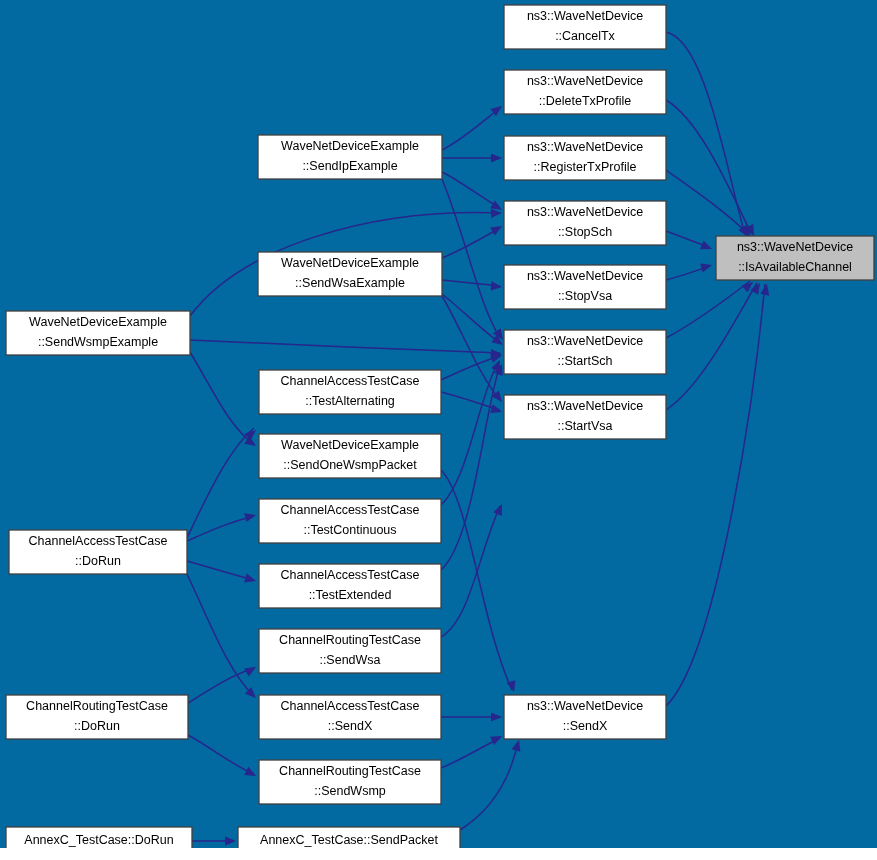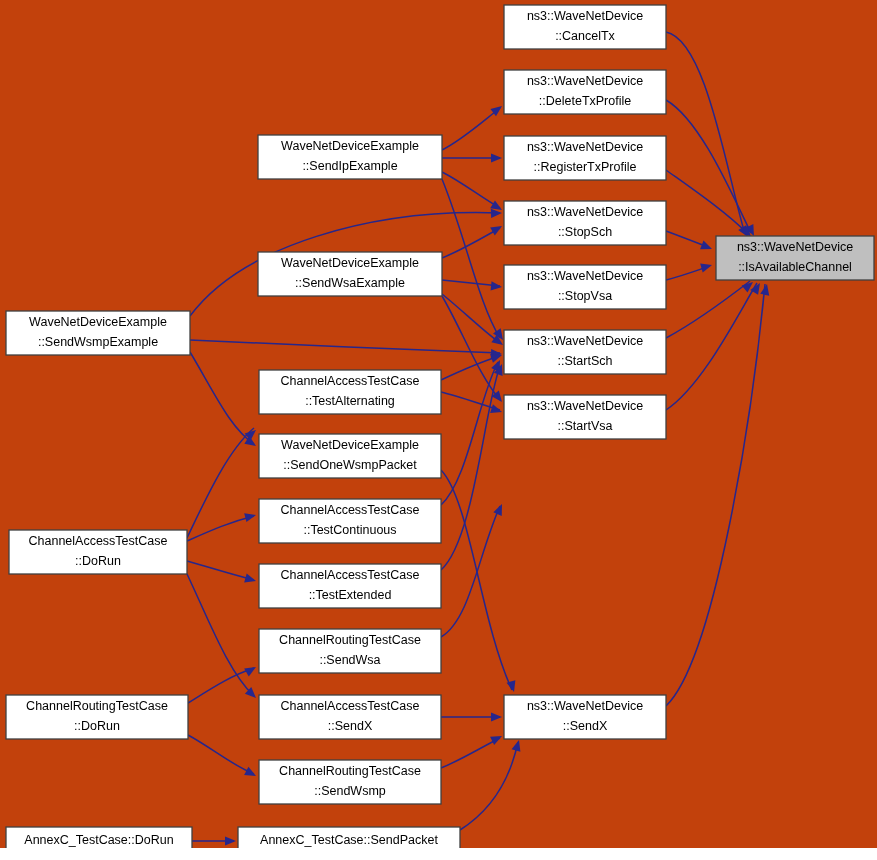--- a/index.html
+++ b/index.html
@@ -4,21 +4,21 @@
 <style>
   html, body {
     margin: 0;
     padding: 0;
     background: #ffffff;
   }
   #graph-root {
     position: relative;
     width: 877px;
     height: 848px;
-    background: #c2410c;
+    background: #0369a1;
     font-family: "Liberation Sans", sans-serif;
   }
   svg#callgraph {
     display: block;
     width: 877px;
     height: 860px;
   }
   .node-box {
     fill: #ffffff;
     stroke: #404040;

